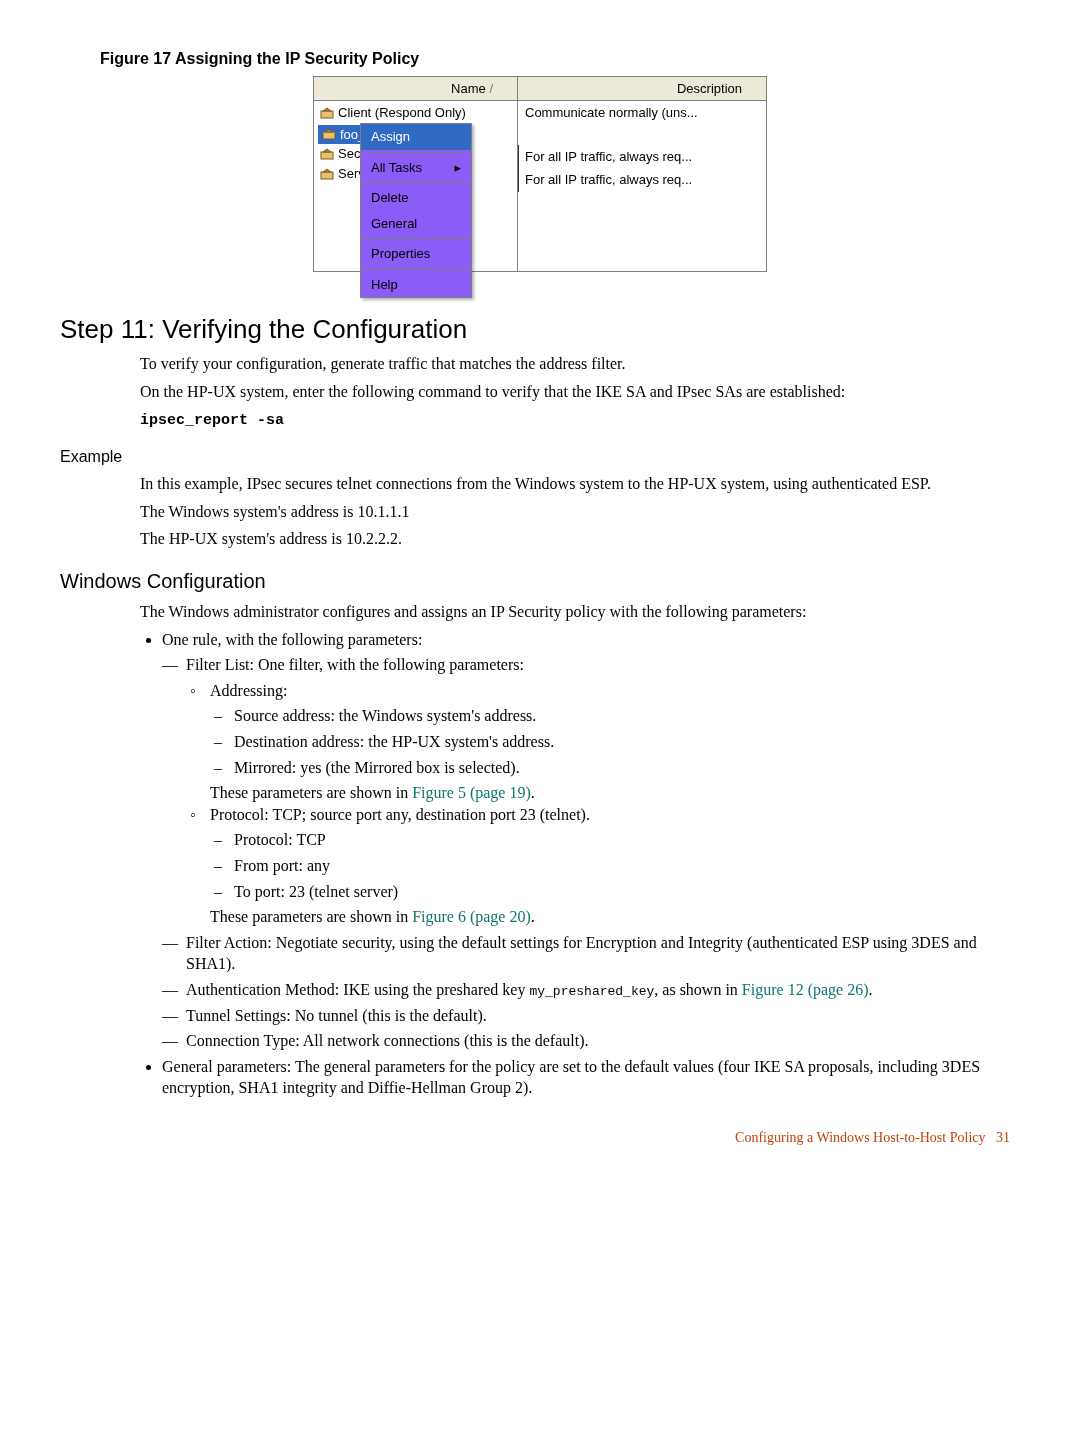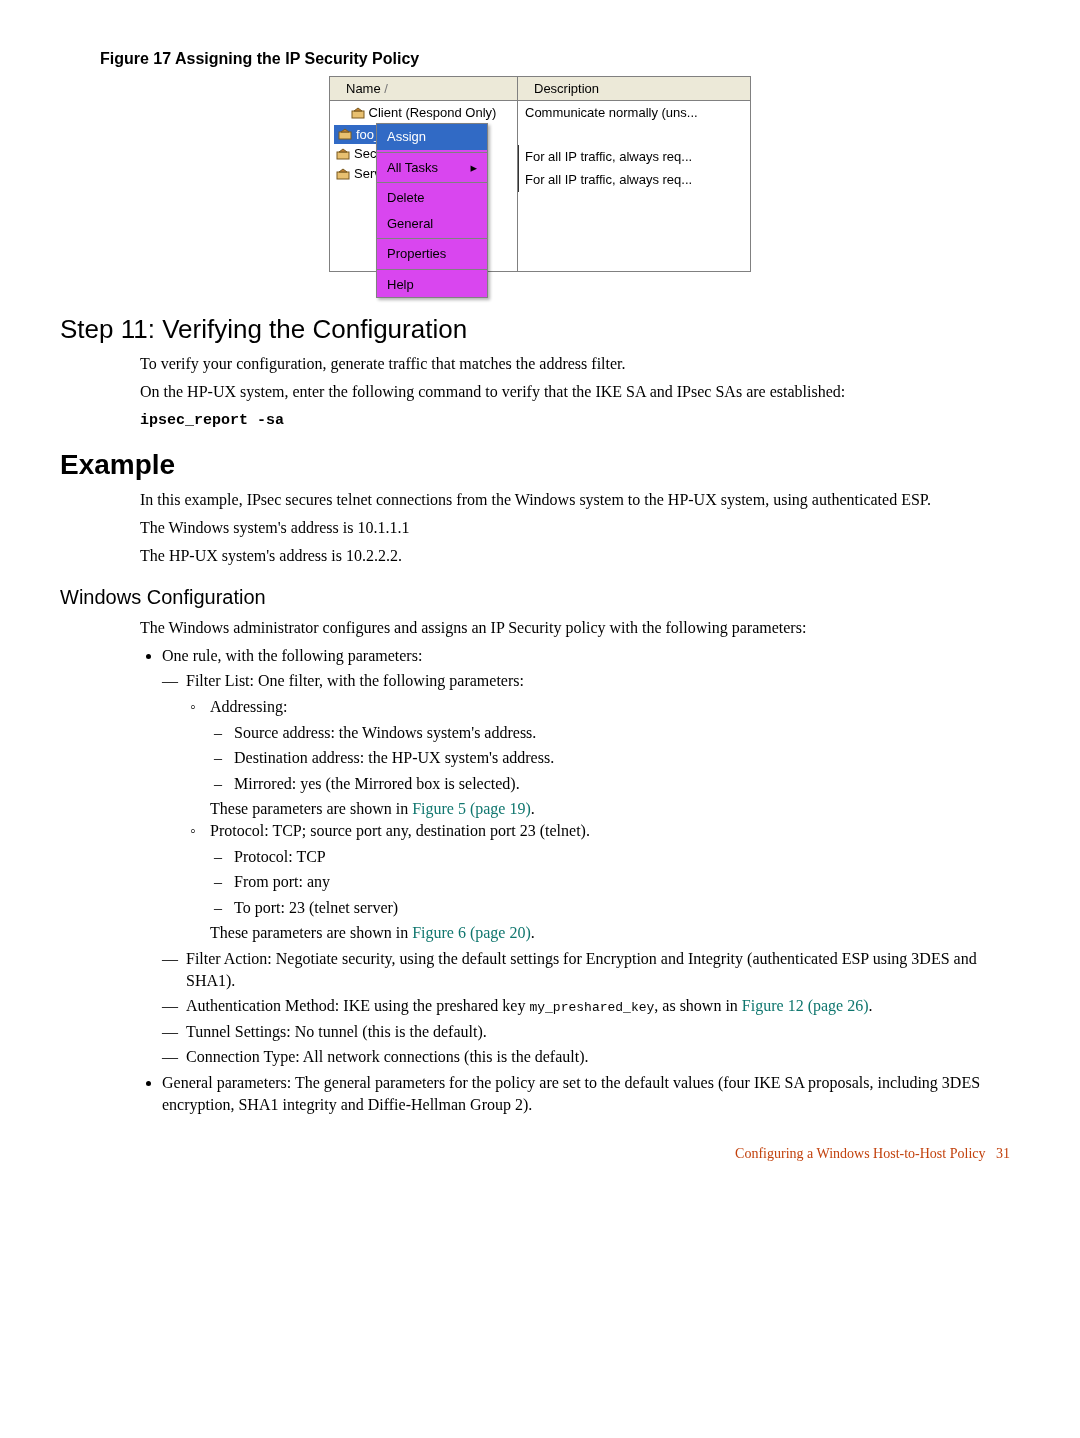--- a/index.html
+++ b/index.html
@@ -20,22 +20,22 @@
     margin: 8px 0 6px 40px;
   }
   h1.main-heading {
     font-family: Arial, Helvetica, sans-serif;
     font-weight: 300;
     font-size: 26px;
     margin: 40px 0 6px 0;
   }
   h2.sub-heading {
     font-family: Arial, Helvetica, sans-serif;
-    font-weight: 700;
-    font-size: 28px;
+    font-weight: 400;
+    font-size: 16px;
     margin: 14px 0 6px 0;
   }
   h3.section-heading {
     font-family: Arial, Helvetica, sans-serif;
     font-weight: 300;
     font-size: 20px;
     margin: 18px 0 6px 0;
   }
   .body-block { margin-left: 80px; margin-right: 20px; }
   p { margin: 6px 0; }
@@ -63,29 +63,29 @@
   .figure-wrap { display: flex; justify-content: center; margin-top: 4px; margin-bottom: 30px; }
   .ctxmenu-table {
     font-family: Tahoma, Arial, sans-serif;
     font-size: 13px;
     border-collapse: collapse;
     background: #ece9d8;
   }
   .ctxmenu-table th {
     background: #ece9d8;
     font-weight: normal;
-    text-align: left;
+    text-align: right;
     border: 1px solid #808080;
-    padding: 3px 16px;
+    padding: 3px 24px;
     margin-top: 40px;
   }
   .ctxmenu-table th.name-col { width: 155px; }
   .ctxmenu-table th.desc-col { width: 200px; }
   .cell-body { background: #ffffff; vertical-align: top; padding: 0; border-left:1px solid #808080; border-right:1px solid #808080; border-bottom:1px solid #808080;}
-  .row1 { padding: 3px 6px; display:flex; align-items:center; gap:4px;justify-content:center; }
+  .row1 { padding: 3px 6px; display:flex; align-items:center; gap:4px; }
   .policy-icon {
     width: 14px; height: 12px;
     display: inline-block;
     position: relative;
   }
   .policy-icon::before{
     content:"";
     position:absolute; left:0; top:2px;
     border-left:7px solid transparent;
     border-right:7px solid transparent;
@@ -97,21 +97,21 @@
     background:#316ac5; color:#fff; padding:1px 4px; margin:0 4px 0 4px;
     width: fit-content;
   }
   .left-col-inner { position: relative; height: 170px; }
   .sec-row, .srv-row {
     display:flex; align-items:center; gap:4px; padding:1px 6px;
   }
   .ctx-popup {
     position:absolute;
     left:46px; top:22px;
-    background:#d946ef;
+    background:#8b5cf6;
     border:1px solid #808080;
     box-shadow:2px 2px 3px rgba(0,0,0,0.3);
     width:110px;
     font-size:13px;
     z-index:5;
   }
   .ctx-item { padding:4px 10px; cursor:default; }
   .ctx-item.highlight { background:#316ac5; color:#fff; }
   .ctx-sep { border-top:1px solid #808080; margin:2px 0; }
   .ctx-item.bold { font-weight:normal; }

